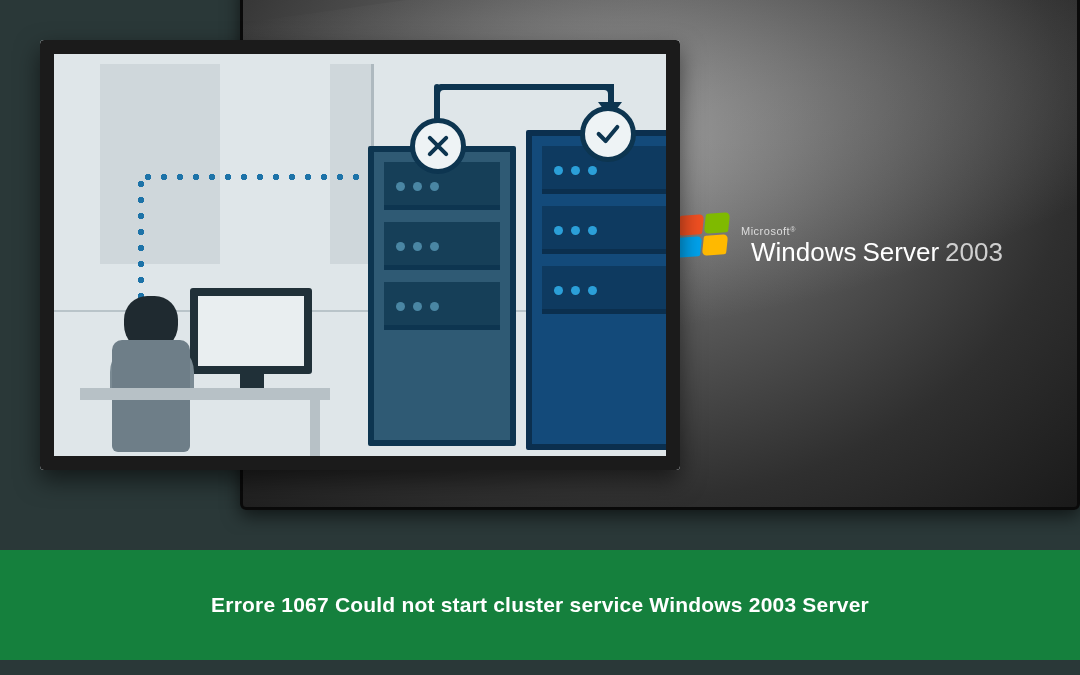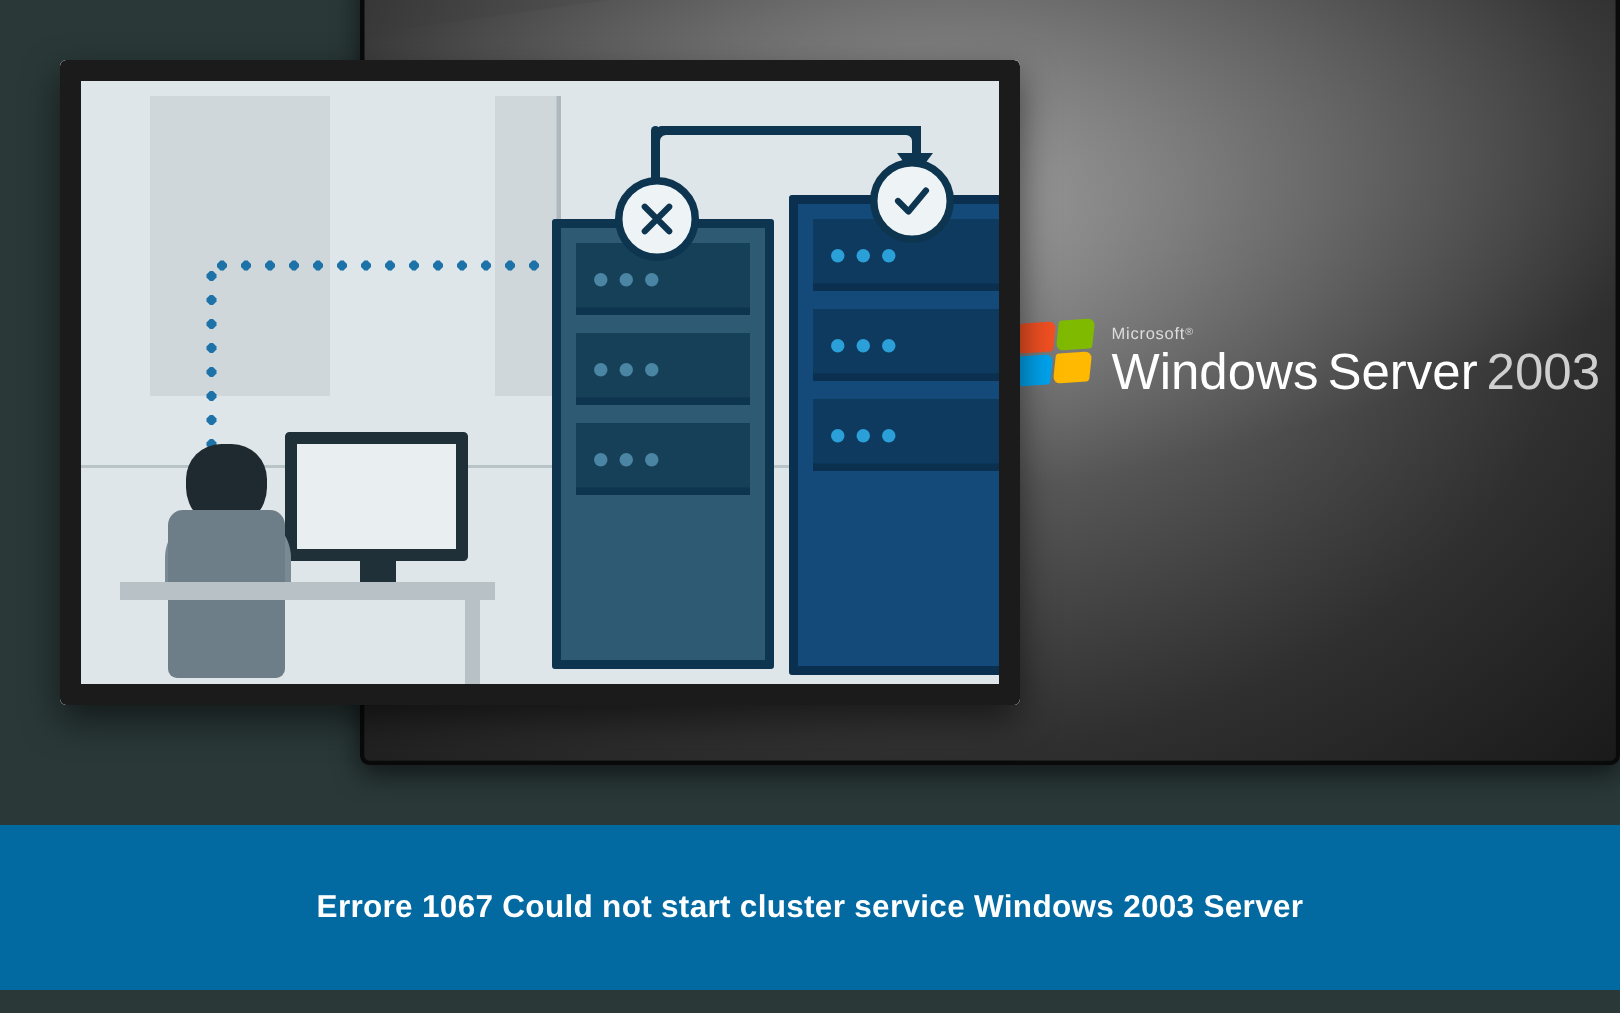--- a/index.html
+++ b/index.html
@@ -63,24 +63,25 @@
   .flag .q4 { background:#ffb900; left:26px; top:22px; }
   .brand-text { line-height: 1; }
   .brand-ms {
     font-size: 11px;
     letter-spacing: 0.5px;
     margin-bottom: 2px;
     color: #ddd;
   }
   .brand-ms sup { font-size: 7px; vertical-align: top; }
   .brand-main {
-    font-size: 34px;
+    font-size: 26px;
     font-weight: 400;
     color: #fff;
     white-space: nowrap;
+    margin-left: 10px;
   }
   .brand-main .win { font-weight: 400; }
   .brand-main .srv { font-weight: 300; margin-left: 6px; }
   .brand-main .yr  { font-weight: 300; color: #cfcfcf; margin-left: 6px; }
 
   
   .illus-card {
     position: absolute;
     left: 40px;
     top: 40px;
@@ -293,21 +294,21 @@
     width: 52px; height: 8px;
     background: #203038;
     border-radius: 3px;
   }
   
   .caption-bar {
     position: absolute;
     left: 0; right: 0;
     top: 550px;
     height: 110px;
-    background: #0369a1;
+    background: #15803d;
     display: flex;
     align-items: center;
     justify-content: center;
   }
   .caption-bar .title {
     color: #ffffff;
     font-size: 21px;
     font-weight: 700;
     letter-spacing: 0.2px;
   }

